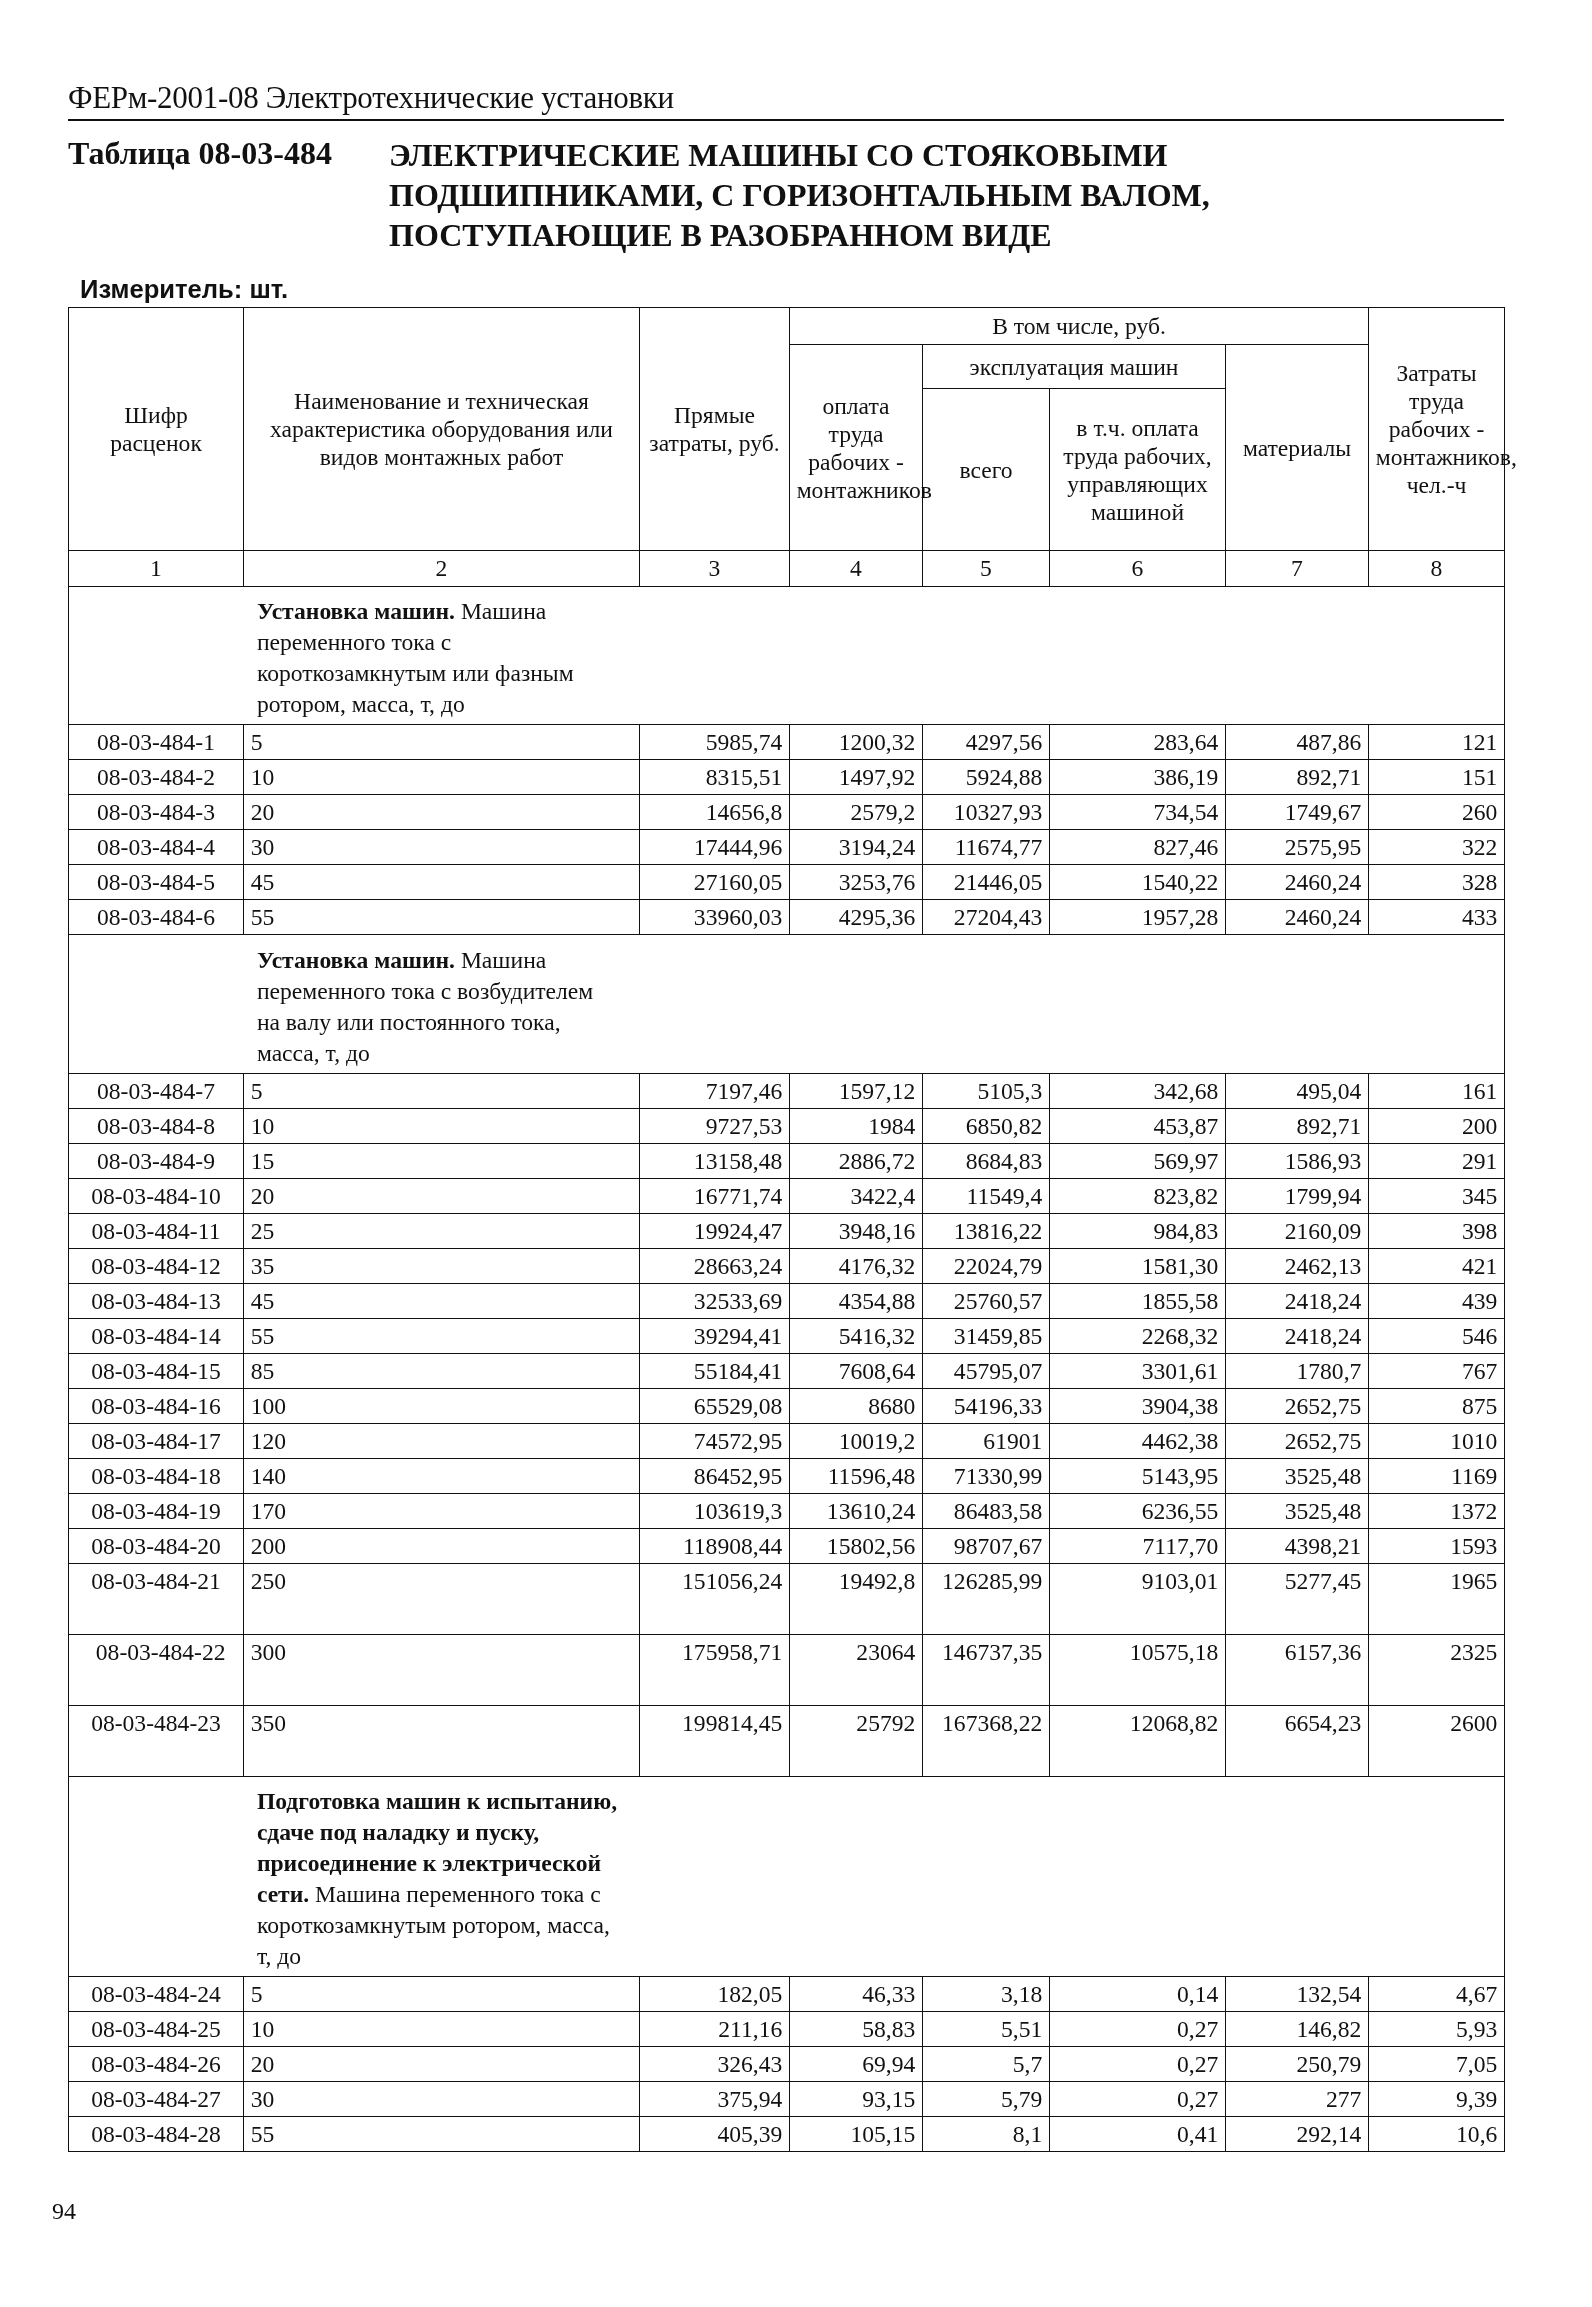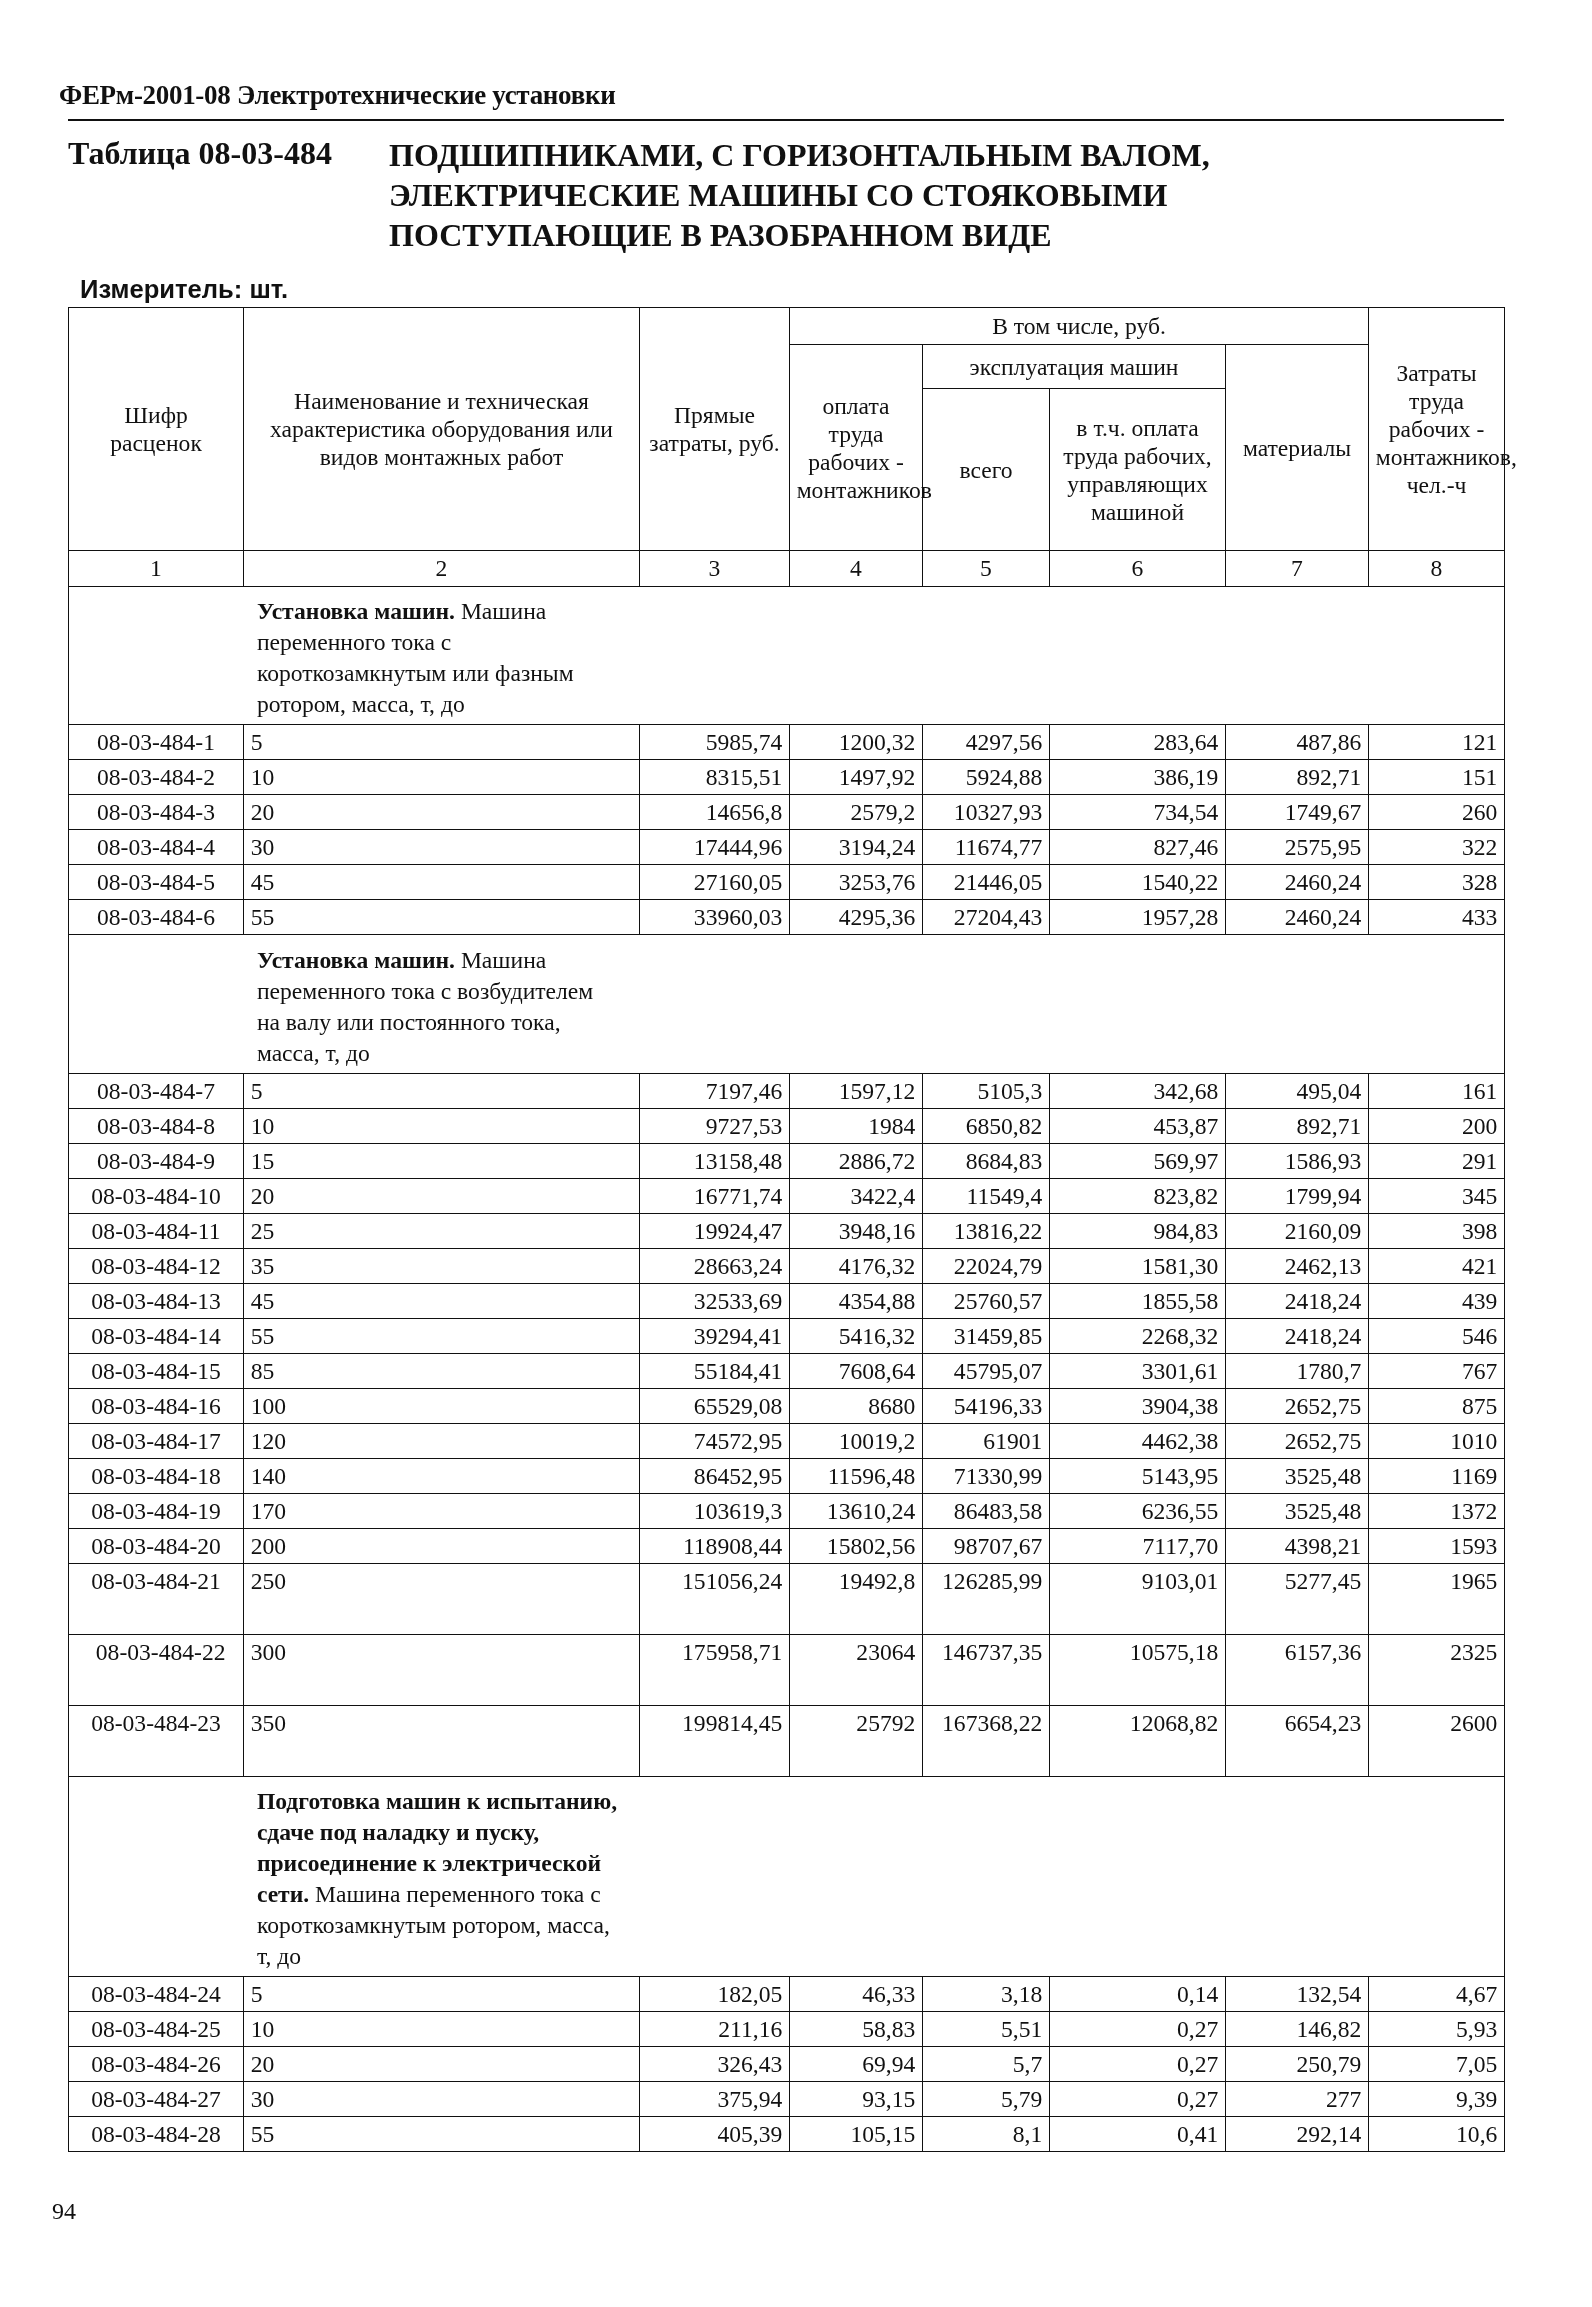--- a/index.html
+++ b/index.html
@@ -1,17 +1,17 @@
 <!DOCTYPE html>
 <html style="font-size:10.8px"><head>
 <meta charset="utf-8">
 <style>
   html, body { margin: 0; padding: 0; background: #ffffff; }
   body { width: 1592px; height: 2307px; position: relative; font-family: "Liberation Serif", "DejaVu Serif", serif; color: #111; overflow: hidden; }
-  .running-head { position: absolute; left: 59px; top: 80px; font-size: 27px; font-weight: bold; letter-spacing: -0.3px; }
+  .running-head { position: absolute; left: 68px; top: 80px; font-size: 31px; font-weight: normal; letter-spacing: -0.3px; }
   .head-rule { position: absolute; left: 68px; top: 119px; width: 1436px; height: 0; border-top: 2.7px solid #111; }
   .table-label { position: absolute; left: 68px; top: 135px; font-size: 32px; font-weight: bold; }
   .table-title { position: absolute; left: 389px; top: 135px; width: 1011px; font-size: 32px; font-weight: bold; line-height: 40px; text-transform: uppercase; }
   .unit { position: absolute; left: 80px; top: 275px; font-size: 25.6px; font-weight: bold; font-family: "Liberation Sans", "DejaVu Sans", sans-serif; }
   table.main { position: absolute; left: 68px; top: 307px; width: 1436px; border-collapse: collapse; table-layout: fixed; font-size: 23.6px; }
   table.main td, table.main th { border: 1.3px solid #111; padding: 0 6.7px; font-weight: normal; vertical-align: middle; }
   table.main th { text-align: center; line-height: 28px; }
   .hdr-top { height: 37px; }
   .hdr-mid { height: 44px; }
   .hdr-bot { height: 162px; }
@@ -26,22 +26,22 @@
   td.num { text-align: right; }
   .page-num { position: absolute; left: 52px; top: 2198px; font-size: 24px; }
 </style>
 </head>
 <body>
 
 <div class="running-head">ФЕРм-2001-08 Электротехнические установки</div>
 <div class="head-rule"></div>
 <div class="table-label">Таблица 08-03-484</div>
 <div class="table-title">
+  <div>ЭЛЕКТРИЧЕСКИЕ МАШИНЫ СО СТОЯКОВЫМИ</div>
   <div>ПОДШИПНИКАМИ, С ГОРИЗОНТАЛЬНЫМ ВАЛОМ,</div>
-  <div>ЭЛЕКТРИЧЕСКИЕ МАШИНЫ СО СТОЯКОВЫМИ</div>
   <div>ПОСТУПАЮЩИЕ В РАЗОБРАННОМ ВИДЕ</div>
 </div>
 <div class="unit">Измеритель: шт.</div>
 
 <table class="main">
   <colgroup>
     <col style="width:175px">
       <col style="width:396px">
       <col style="width:150px">
       <col style="width:133px">

